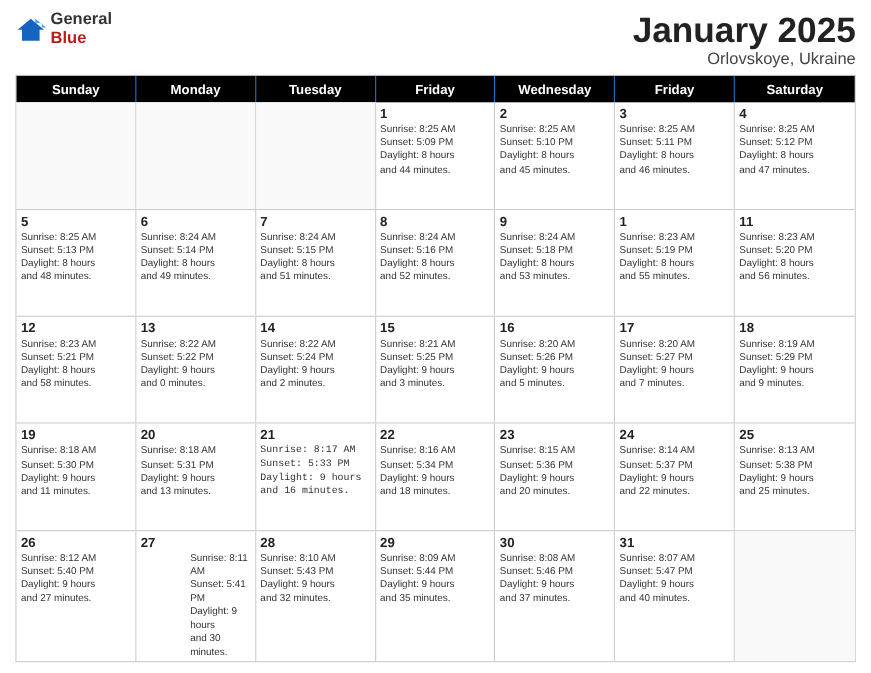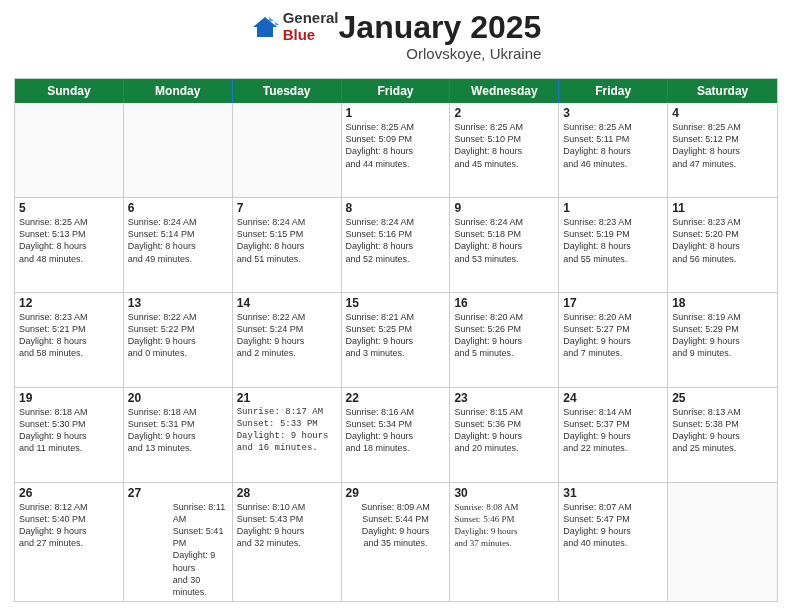--- a/index.html
+++ b/index.html
@@ -12,23 +12,23 @@
     }
     .page {
       width: 792px;
       height: 612px;
       padding: 10px 14px 10px 14px;
       display: flex;
       flex-direction: column;
     }
     .header {
       display: flex;
-      justify-content: center;
+      justify-content: space-between;
       align-items: flex-start;
-      margin-bottom: 16px;
+      margin-bottom: 6px;
     }
     .logo {
       display: flex;
       align-items: center;
       gap: 4px;
     }
     .logo-text {
       display: flex;
       flex-direction: column;
       line-height: 1.1;
@@ -61,21 +61,21 @@
       color: #444;
     }
     .calendar {
       flex: 1;
       display: flex;
       flex-direction: column;
     }
     .cal-header {
       display: grid;
       grid-template-columns: repeat(7, 1fr);
-      background: #15803d;
+      background: #000000;
     }
     .cal-header-cell {
       color: #fff;
       font-weight: bold;
       font-size: 12px;
       padding: 5px 4px;
       text-align: center;
       border-right: 1px solid #1976d2;
     }
     .cal-header-cell:last-child { border-right: none; }
@@ -351,28 +351,28 @@
           </div>
           <div class="cal-cell">
             <div class="day-num">28</div>
             <div class="cell-info" style="white-space: pre-line;">Sunrise: 8:10 AM
 Sunset: 5:43 PM
 Daylight: 9 hours
 and 32 minutes.</div>
           </div>
           <div class="cal-cell">
             <div class="day-num">29</div>
-            <div class="cell-info" style="white-space: pre-line; text-align: center;">Sunrise: 8:09 AM
+            <div class="cell-info" style="white-space: pre-line;">Sunrise: 8:09 AM
 Sunset: 5:44 PM
 Daylight: 9 hours
 and 35 minutes.</div>
           </div>
           <div class="cal-cell">
             <div class="day-num">30</div>
-            <div class="cell-info" style="white-space: pre-line; font-family: Liberation Serif, serif;">Sunrise: 8:08 AM
+            <div class="cell-info" style="white-space: pre-line;">Sunrise: 8:08 AM
 Sunset: 5:46 PM
 Daylight: 9 hours
 and 37 minutes.</div>
           </div>
           <div class="cal-cell">
             <div class="day-num">31</div>
             <div class="cell-info" style="white-space: pre-line;">Sunrise: 8:07 AM
 Sunset: 5:47 PM
 Daylight: 9 hours
 and 40 minutes.</div>

